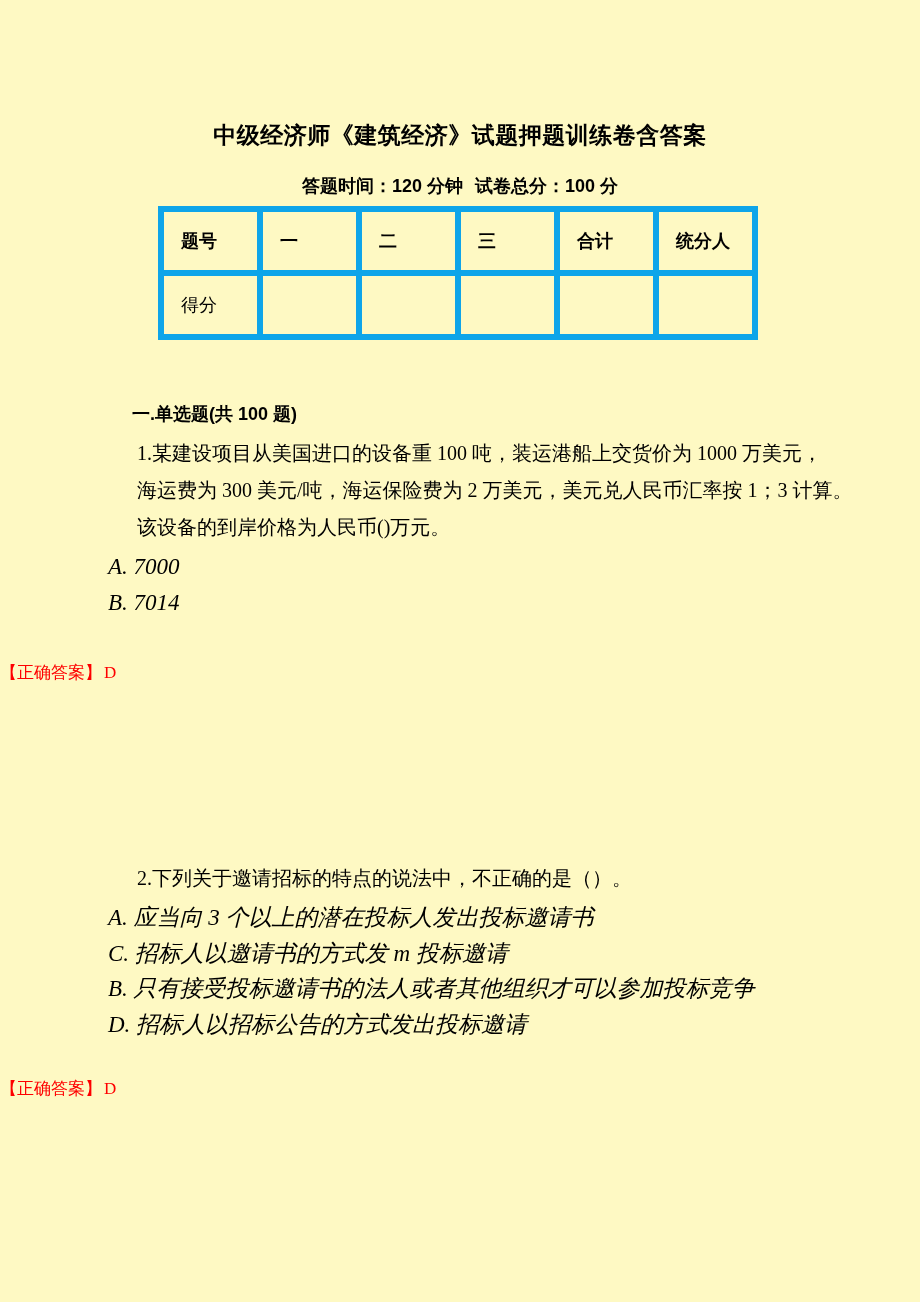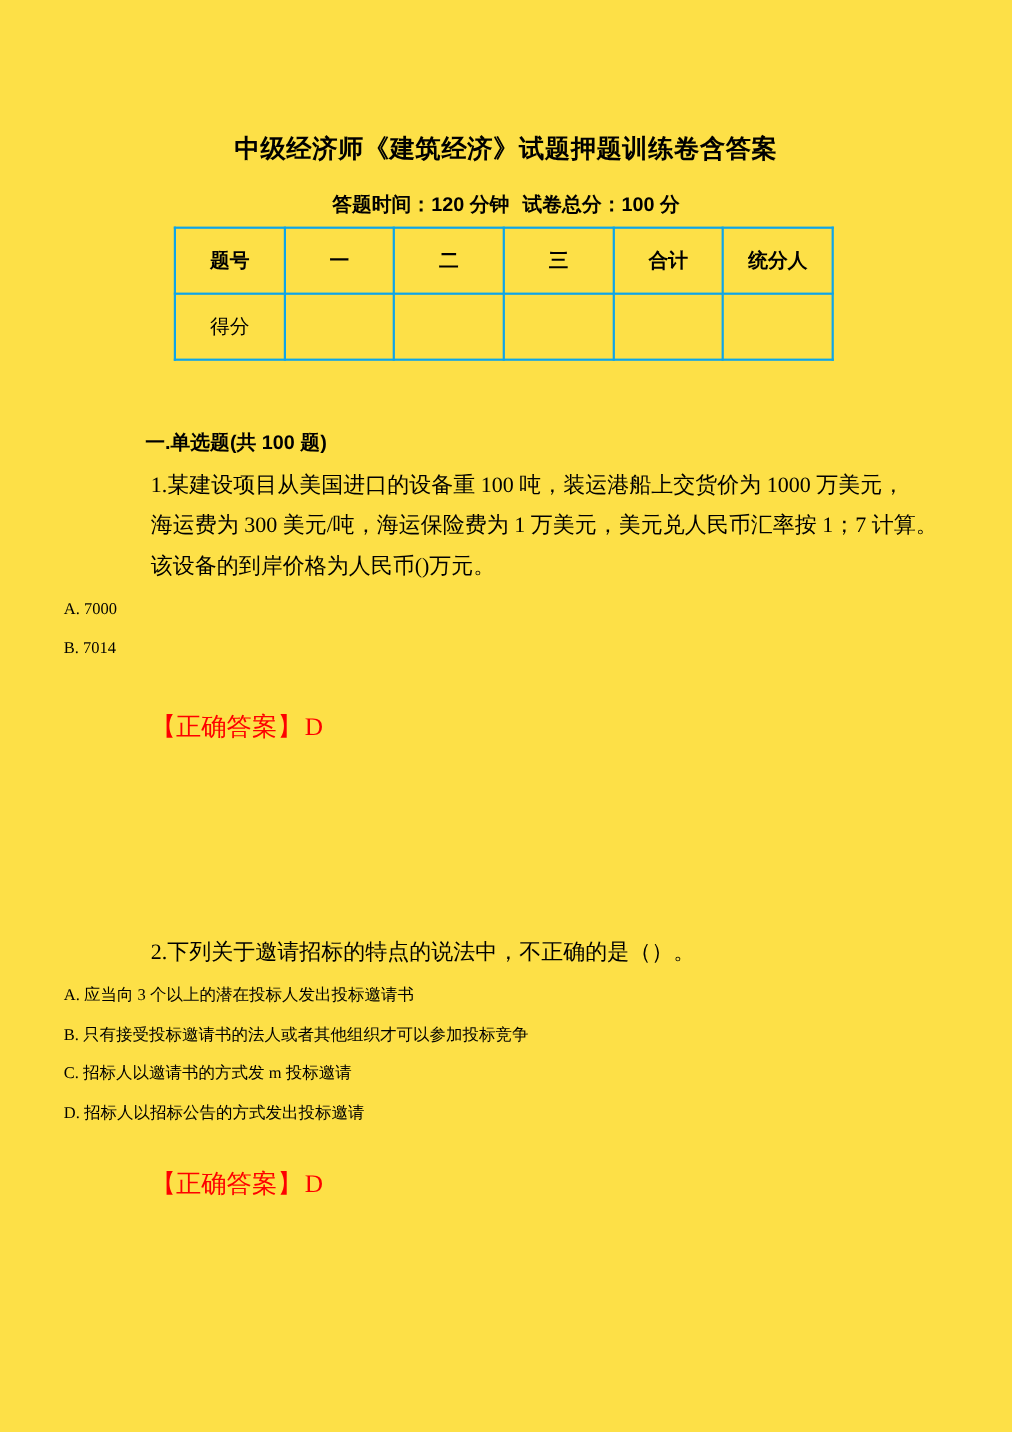--- a/index.html
+++ b/index.html
@@ -4,21 +4,21 @@
 <style>
   html, body {
     margin: 0;
     padding: 0;
     background: #ffffff;
   }
   .page {
     position: relative;
     width: 920px;
     height: 1302px;
-    background: #fde047;
+    background: #fef9c3;
     color: #000000;
     font-family: "Liberation Serif", "DejaVu Serif", serif;
     overflow: hidden;
   }
   
   .title {
     margin: 0;
     padding-top: 121px;
     text-align: center;
     font-family: "Liberation Sans", "DejaVu Sans", sans-serif;
@@ -39,22 +39,22 @@
   }
   
   table.score {
     margin: 10px 0 0 158px;
     width: 600px;
     border-collapse: collapse;
     table-layout: fixed;
     font-family: "Liberation Sans", "DejaVu Sans", sans-serif;
   }
   table.score th, table.score td {
-    border: 2px solid #0ea5e9;
-    text-align: center;
+    border: 6px solid #0ea5e9;
+    text-align: left;
     vertical-align: middle;
     font-size: 18px;
     font-weight: 700;
     padding: 17px;
   }
   table.score tr.hdr  { height: 37px; }
   table.score tr.body { height: 41px; }
   table.score td.rowlabel { font-weight: 400; }
   
   .section-heading {
@@ -68,28 +68,28 @@
   .question { margin: 0; }
   .q1 .stem { margin-top: 9px; }
   .stem {
     margin-left: 137px;
     font-size: 20px;
     line-height: 37px;
   }
   .stem .stem-line { white-space: nowrap; }
   .options {
     margin-top: 3px;
-    margin-left: 58px;
-    font-size: 15px;
+    margin-left: 108px;
+    font-size: 23px;
     line-height: 35.5px;
+    font-style: italic;
   }
   .option { white-space: nowrap; }
   .answer {
-    margin-left: 137px;
-    font-size: 23px;
+    font-size: 17px;
     line-height: 22px;
     color: #fe0000;
     white-space: nowrap;
   }
   .q1 .answer { margin-top: 42px; }
   .q2 { margin-top: 176px; }
   .q2 .answer { margin-top: 36px; }
   .answer .answer-value { margin-left: 2px; }
 </style>
 </head>
@@ -123,40 +123,40 @@
       <td></td>
     </tr>
   </tbody>
     </table>
 
   <h2 class="section-heading">一.单选题(共 100 题)</h2>
 
   <div class="question q1">
     <div class="stem">
       <div class="stem-line">1.某建设项目从美国进口的设备重 100 吨，装运港船上交货价为 1000 万美元，</div>
-      <div class="stem-line">海运费为 300 美元/吨，海运保险费为 1 万美元，美元兑人民币汇率按 1；7 计算。</div>
+      <div class="stem-line">海运费为 300 美元/吨，海运保险费为 2 万美元，美元兑人民币汇率按 1；3 计算。</div>
       <div class="stem-line">该设备的到岸价格为人民币()万元。</div>
     </div>
     <div class="options">
       <div class="option">A. 7000</div>
       <div class="option">B. 7014</div>
     </div>
     <div class="answer">
       <span>【正确答案】</span><span class="answer-value">D</span>
     </div>
   </div>
 
   <div class="question q2">
     <div class="stem">
       <div class="stem-line">2.下列关于邀请招标的特点的说法中，不正确的是（）。</div>
     </div>
     <div class="options">
       <div class="option">A. 应当向 3 个以上的潜在投标人发出投标邀请书</div>
+      <div class="option">C. 招标人以邀请书的方式发 m 投标邀请</div>
       <div class="option">B. 只有接受投标邀请书的法人或者其他组织才可以参加投标竞争</div>
-      <div class="option">C. 招标人以邀请书的方式发 m 投标邀请</div>
       <div class="option">D. 招标人以招标公告的方式发出投标邀请</div>
     </div>
     <div class="answer">
       <span>【正确答案】</span><span class="answer-value">D</span>
     </div>
   </div>
 
 </div>
 
 </body></html>

